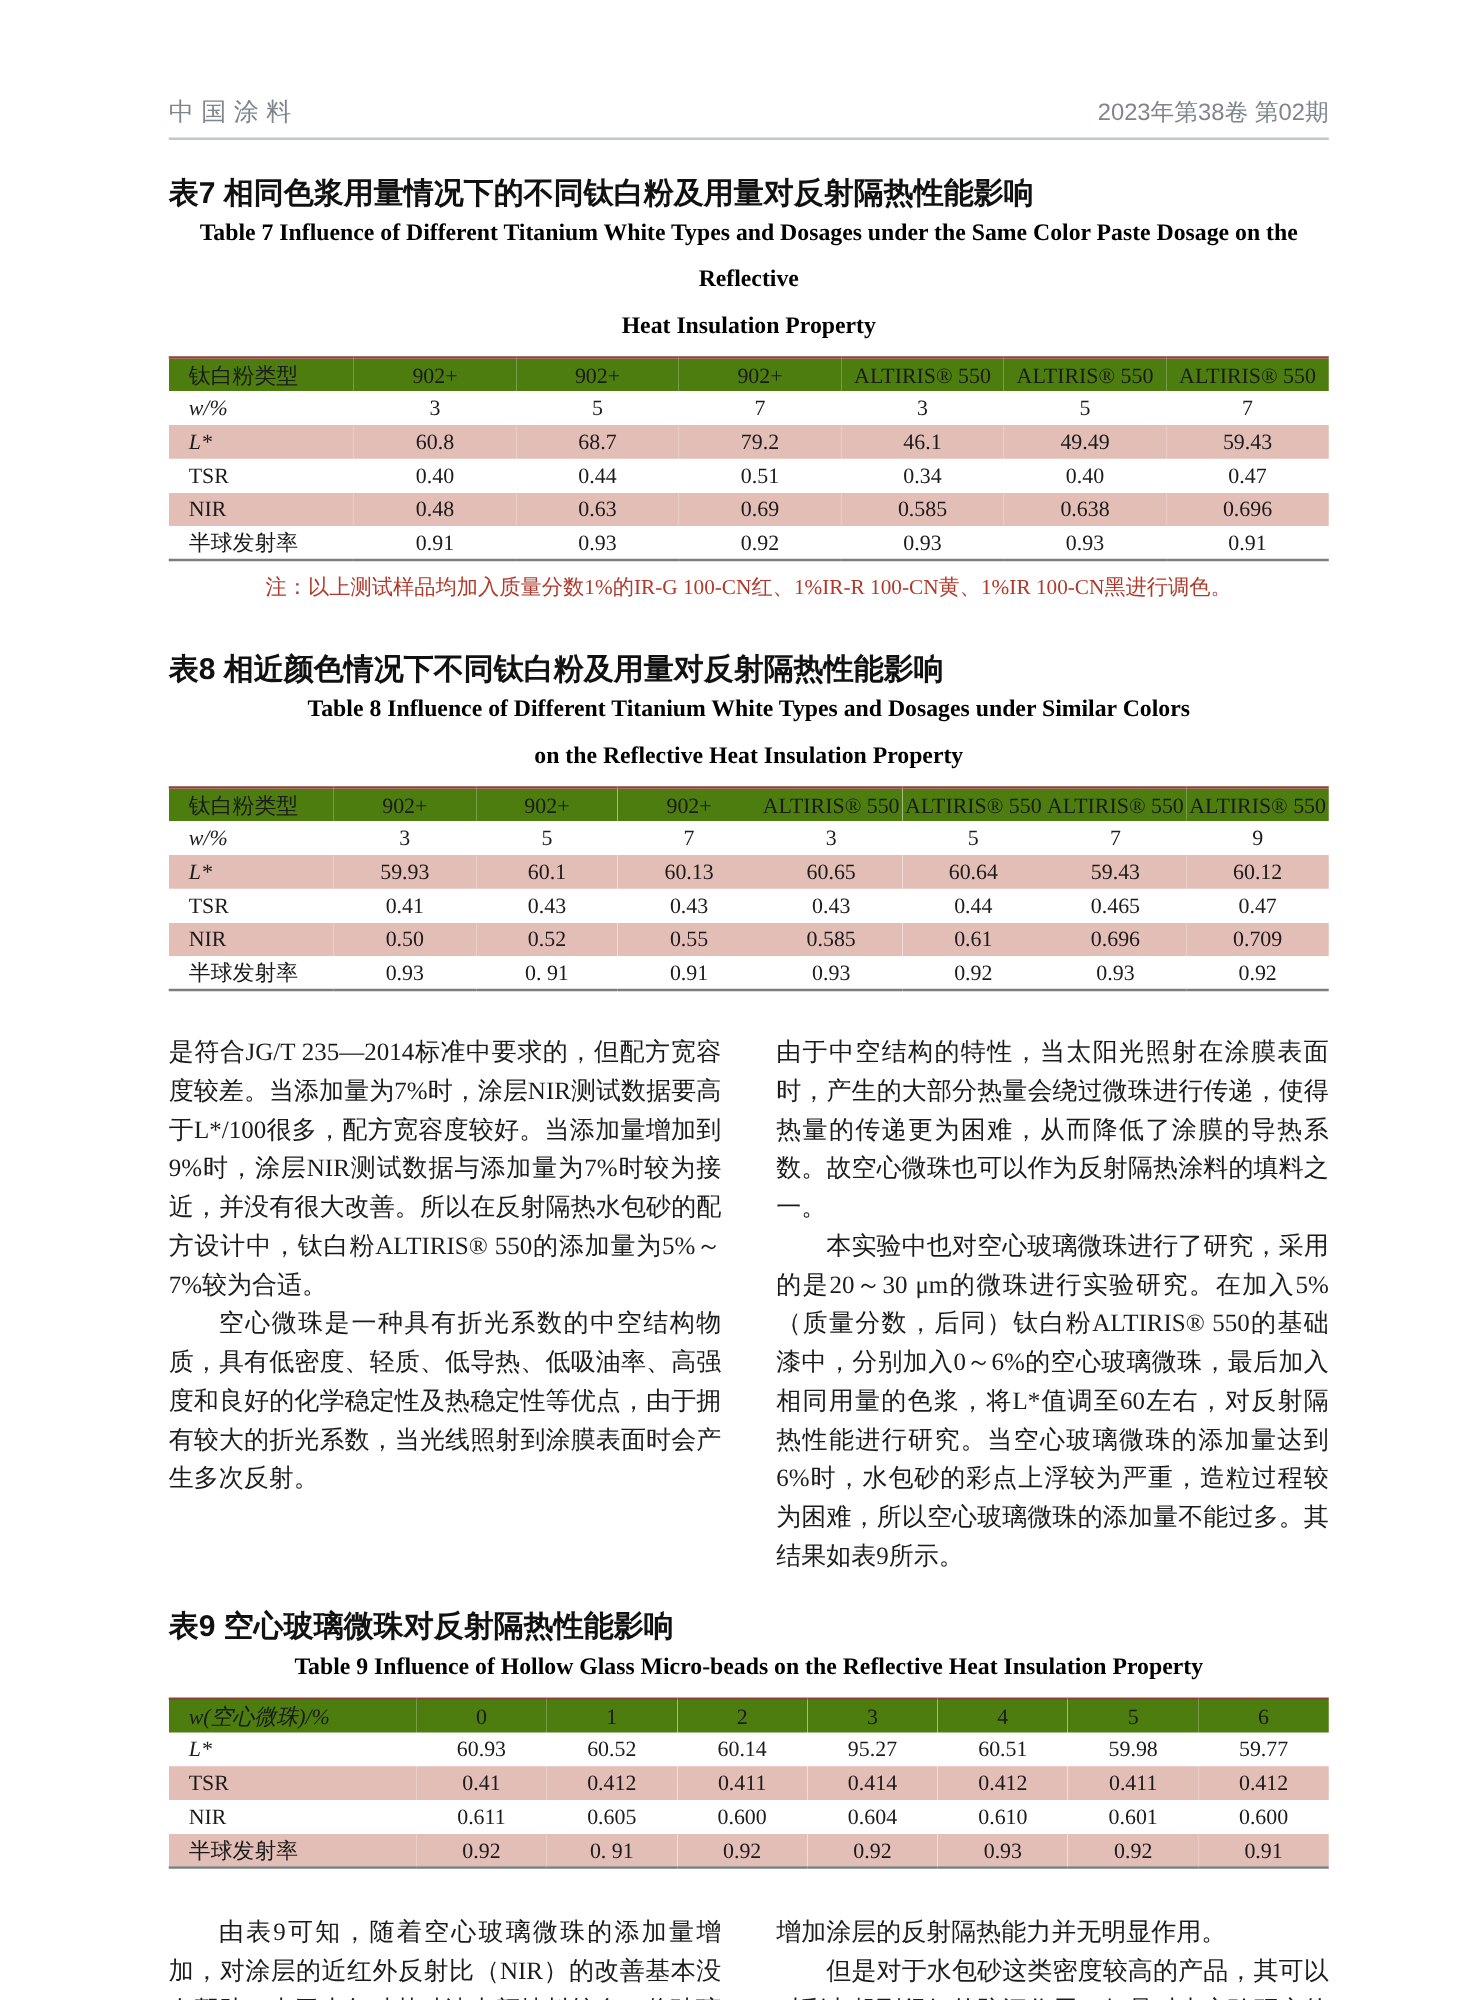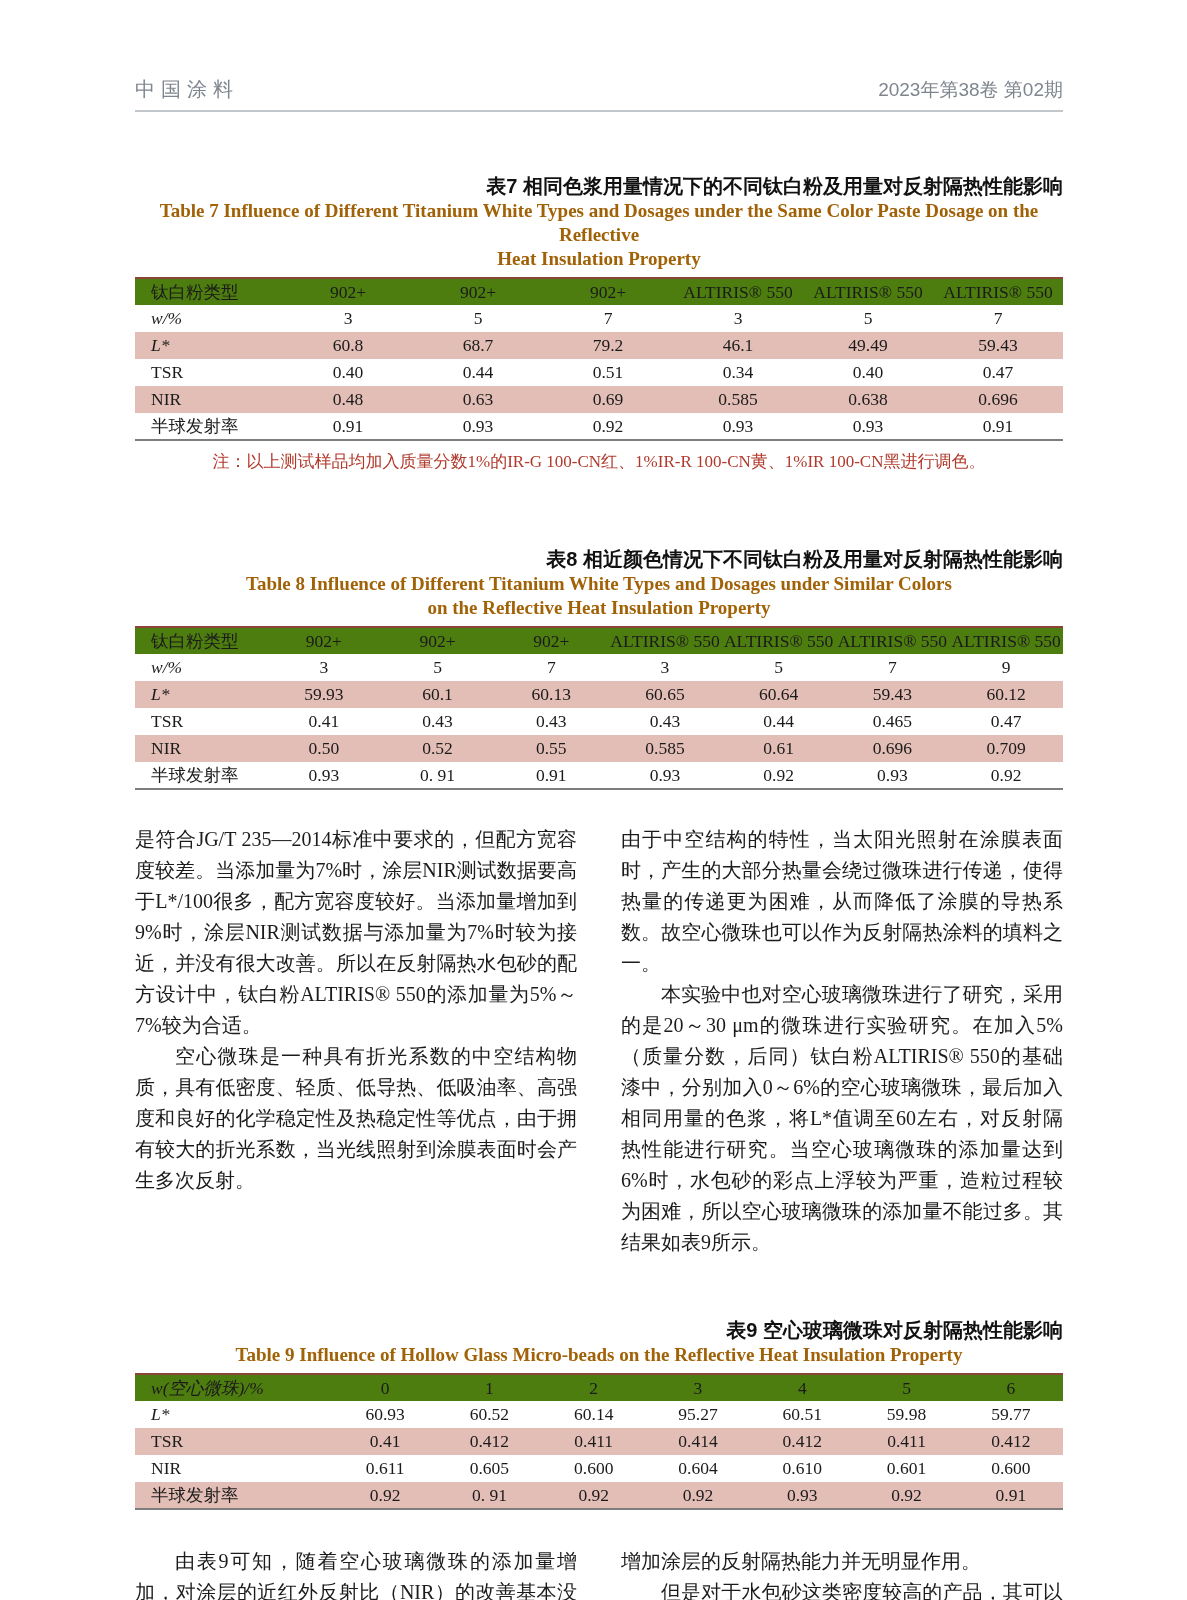--- a/index.html
+++ b/index.html
@@ -12,23 +12,23 @@
   .page { width:100%; height:100%; padding:76px 124px 0 135px; display:flex; flex-direction:column; }
 
   
   .runhead { display:flex; justify-content:space-between; align-items:flex-end;
              border-bottom:2px solid #c2c7cc; padding-bottom:7px; }
   .runhead .journal { font-size:20px; color:#7e858d; letter-spacing:6px; font-family:"Liberation Sans","DejaVu Sans",sans-serif; }
   .runhead .issue   { font-size:19px; color:#7e858d; font-family:"Liberation Sans","DejaVu Sans",sans-serif; }
 
   
   .tbl-block { width:100%; }
-  .tbl-title-cn { text-align:right; font-weight:bold; font-size:20px; line-height:26px;
-                  font-family:"Liberation Sans","DejaVu Sans",sans-serif; color:#111;margin-top:31px; }
-  .tbl-title-en { text-align:center; font-weight:bold; font-size:19px; line-height:24px; color:#a16207; }
+  .tbl-title-cn { text-align:left; font-weight:bold; font-size:24px; line-height:26px;
+                  font-family:"Liberation Sans","DejaVu Sans",sans-serif; color:#111; }
+  .tbl-title-en { text-align:center; font-weight:bold; font-size:19px; line-height:37px; color:#000000; }
 
   table { border-collapse:collapse; width:100%; table-layout:fixed;
           font-size:17.5px; border-top:2px solid #8a4538; border-bottom:2px solid #7d7d7d; }
   td { text-align:center; height:27px; padding:1px 2px; white-space:nowrap; overflow:hidden; }
   .row-head td  { background:#4d7c0f; }
   .row-shade td { background:#e3beb6; }
   td.label-cell { text-align:left; padding-left:16px; }
   td.label-cell.em { font-style:italic; }
   .t7 td.label-cell { width:148px; }
   .t8 td.label-cell { width:132px; }

